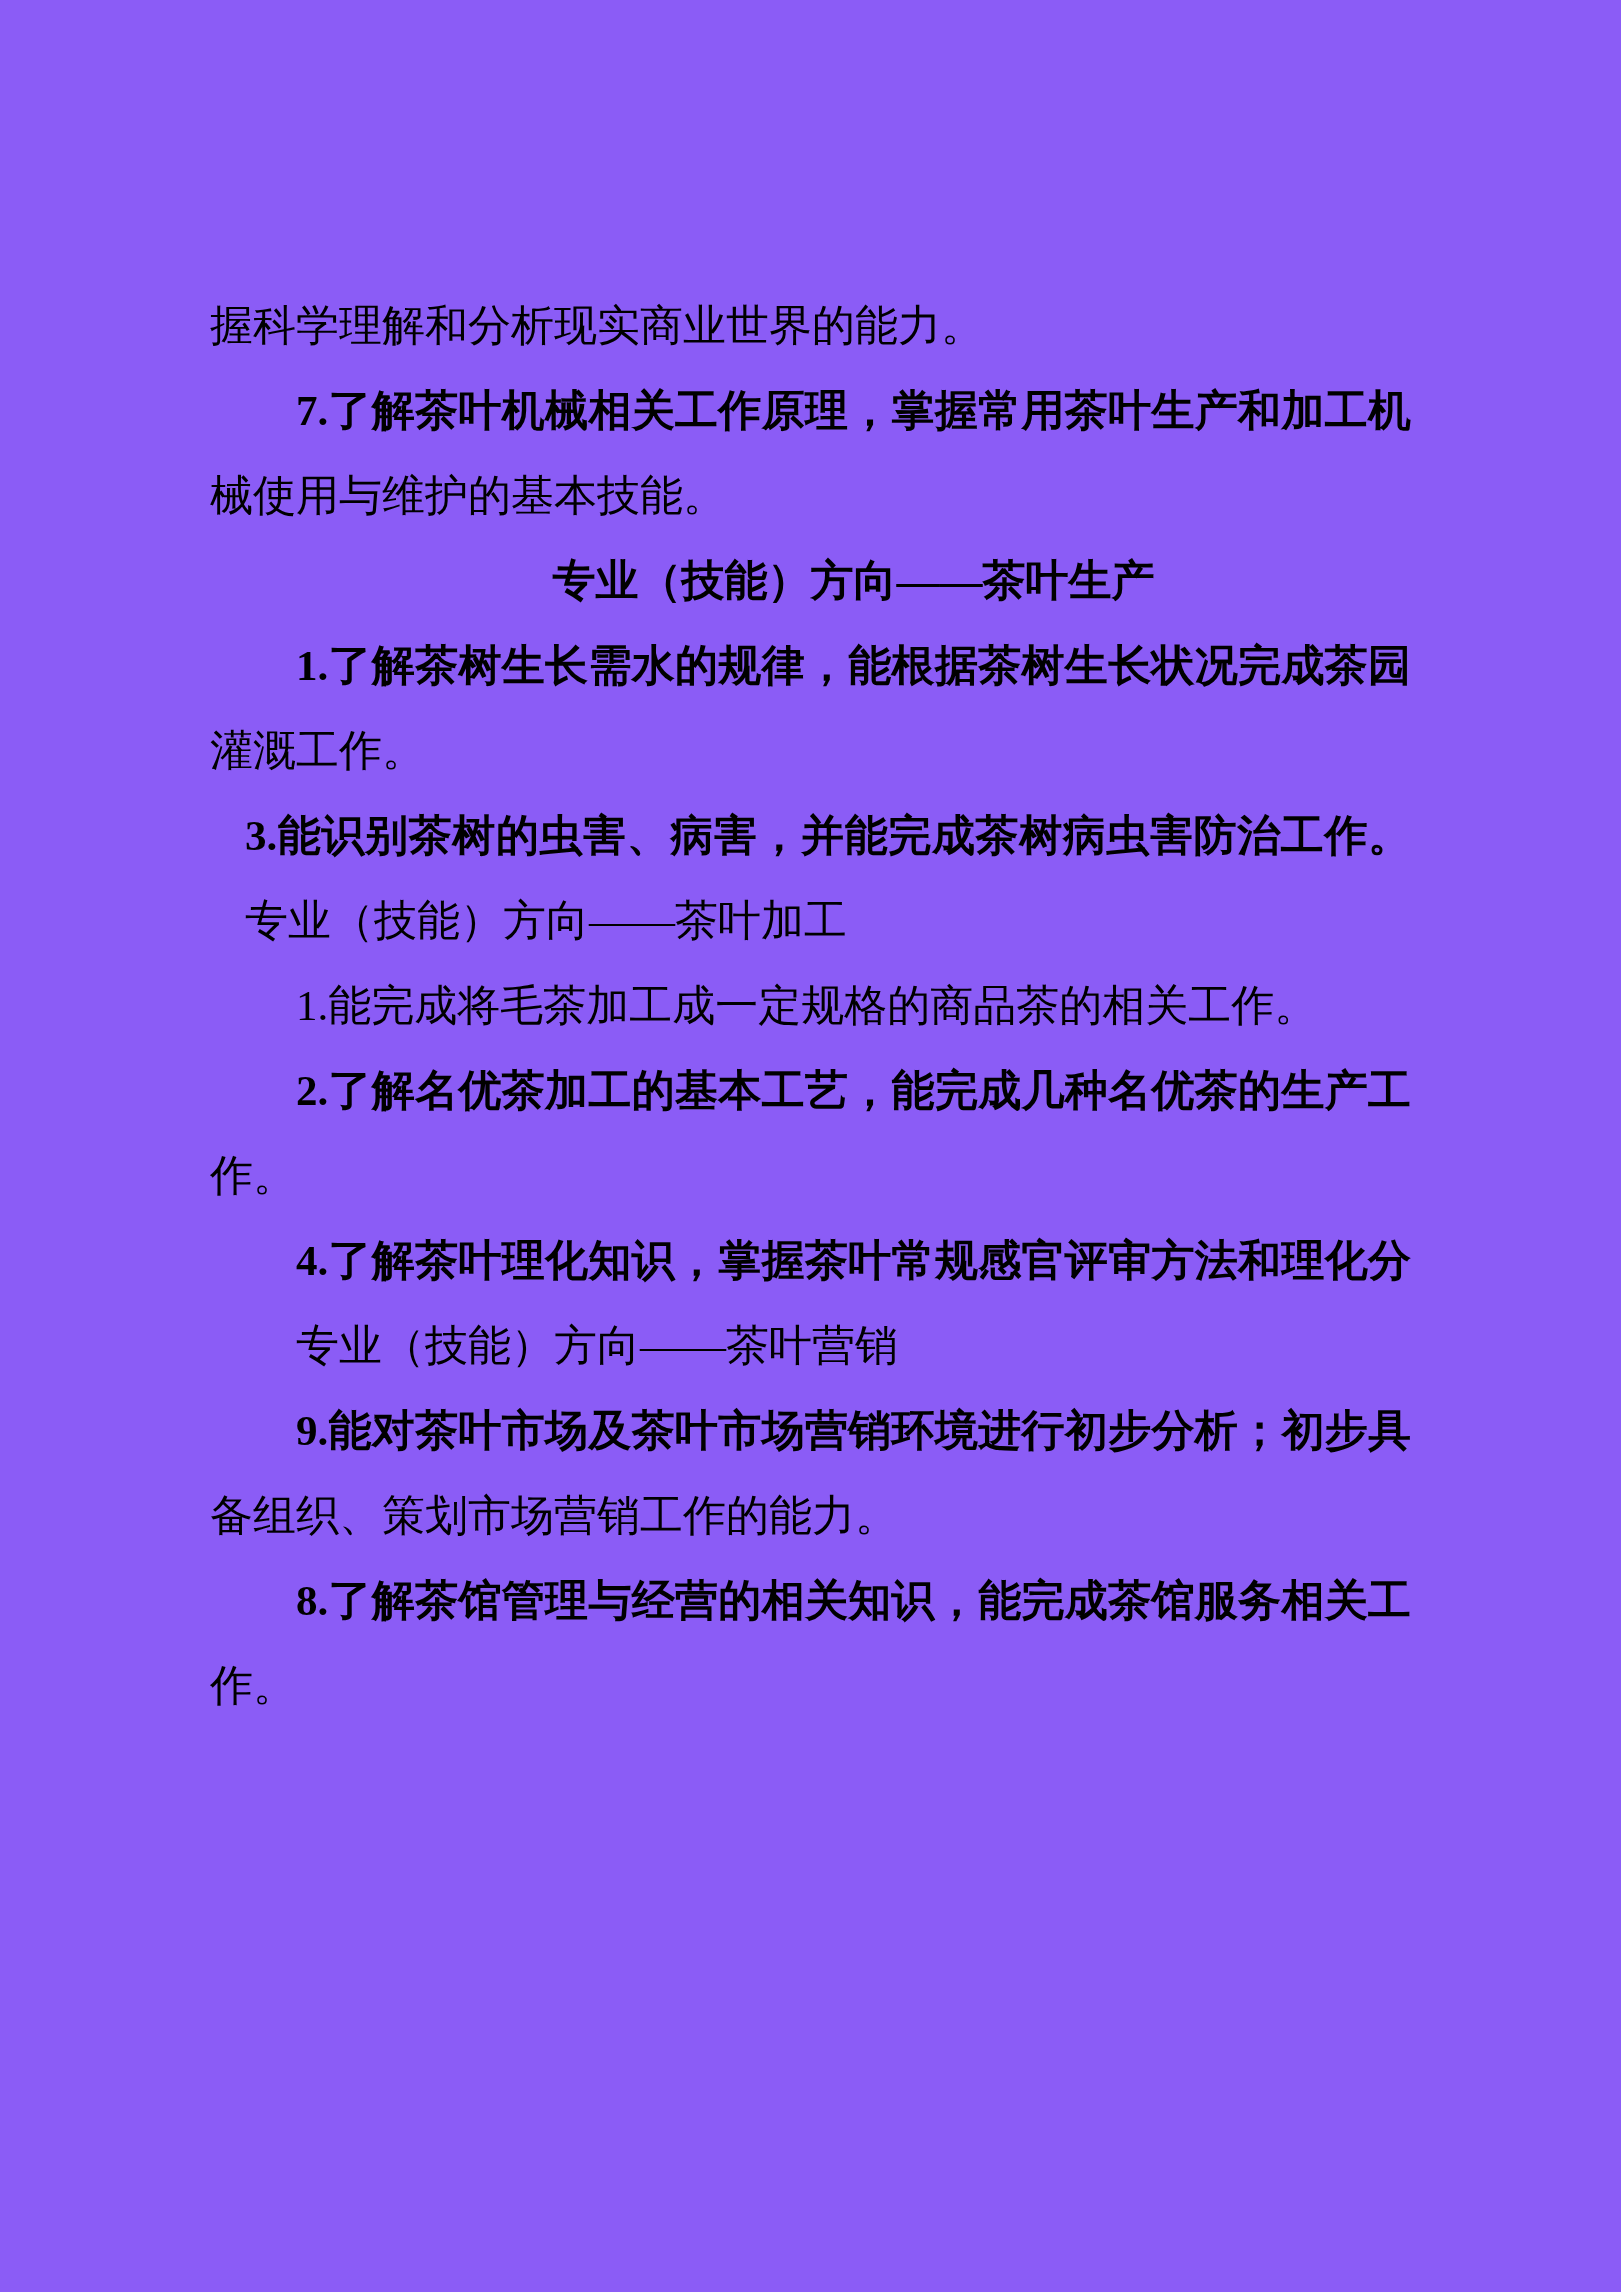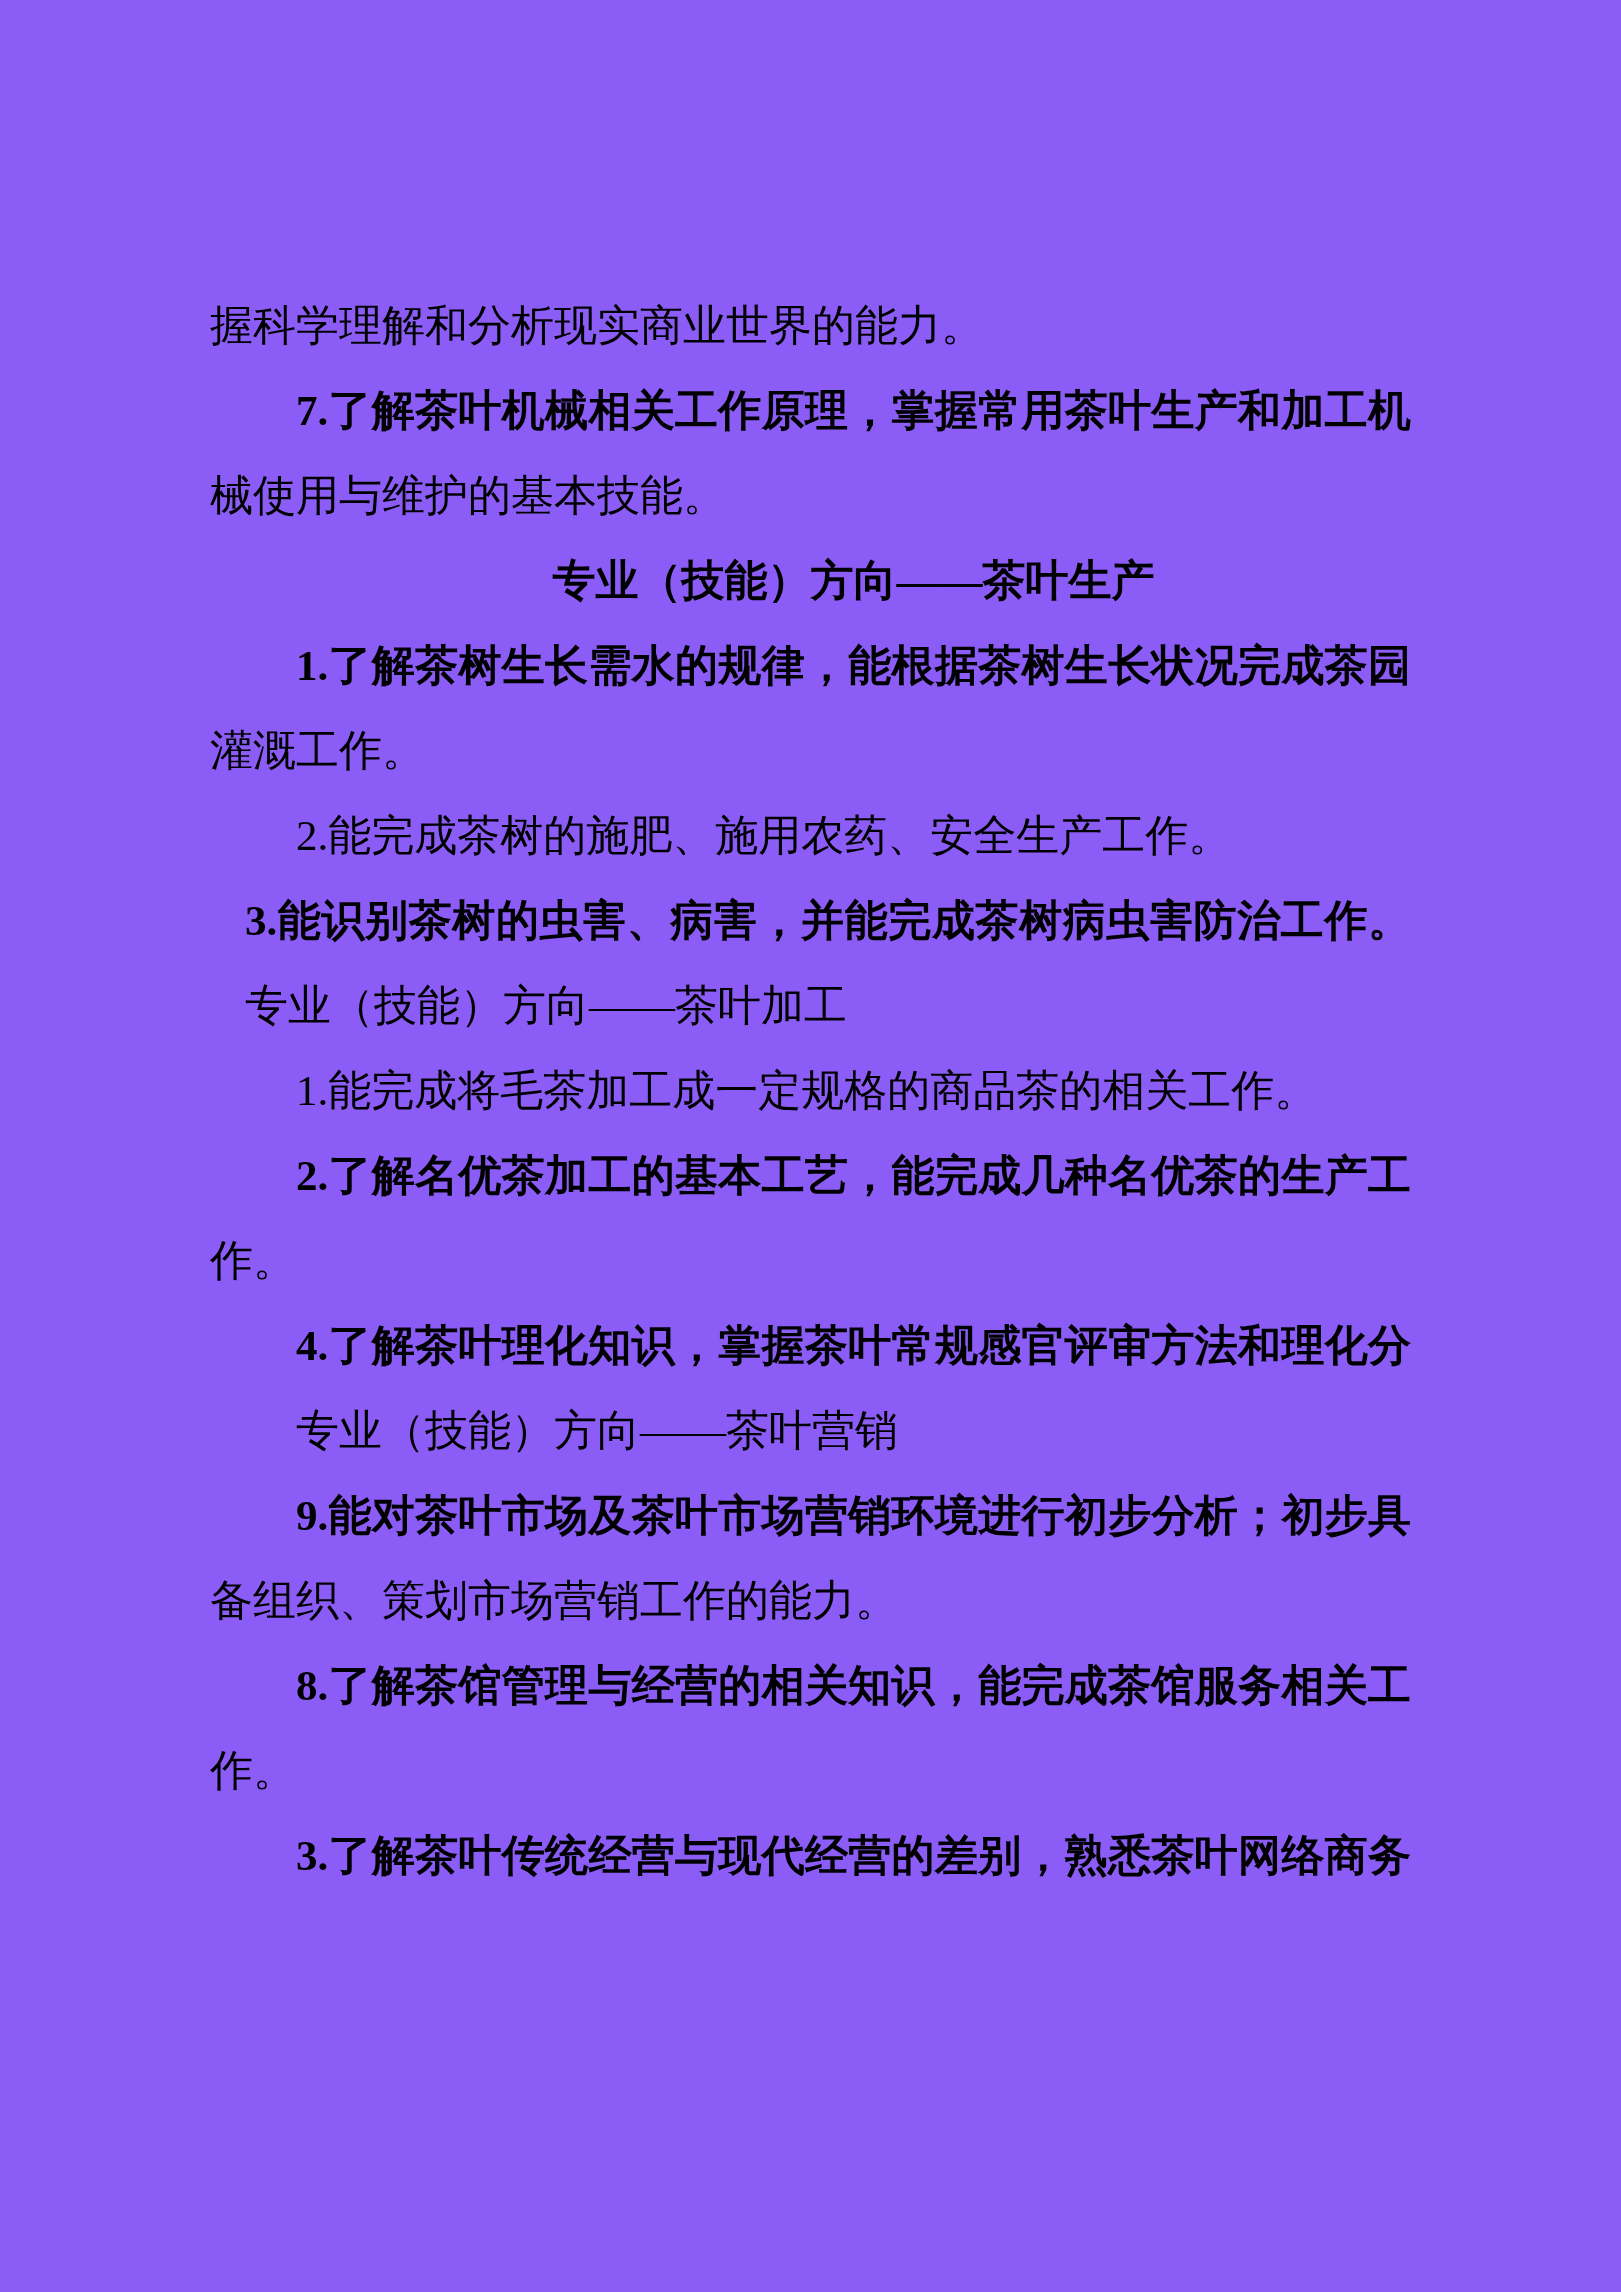--- a/index.html
+++ b/index.html
@@ -52,28 +52,26 @@
 <body>
 
 <div class="page">
   <div class="content">
     <div class="line">握科学理解和分析现实商业世界的能力。</div>
     <div class="line indent-item stretch">7.了解茶叶机械相关工作原理，掌握常用茶叶生产和加工机</div>
     <div class="line">械使用与维护的基本技能。</div>
     <div class="line indent-item bold">专业（技能）方向——茶叶生产</div>
     <div class="line indent-item stretch">1.了解茶树生长需水的规律，能根据茶树生长状况完成茶园</div>
     <div class="line">灌溉工作。</div>
-    <div class="line indent-item">2.能完成茶树的施肥、施用农药、安全生产工作。</div>
     <div class="line indent-small stretch">3.能识别茶树的虫害、病害，并能完成茶树病虫害防治工作。</div>
     <div class="line indent-small">专业（技能）方向——茶叶加工</div>
     <div class="line indent-item">1.能完成将毛茶加工成一定规格的商品茶的相关工作。</div>
     <div class="line indent-item stretch">2.了解名优茶加工的基本工艺，能完成几种名优茶的生产工</div>
     <div class="line">作。</div>
     <div class="line indent-item stretch">4.了解茶叶理化知识，掌握茶叶常规感官评审方法和理化分</div>
     <div class="line indent-item">专业（技能）方向——茶叶营销</div>
     <div class="line indent-item stretch">9.能对茶叶市场及茶叶市场营销环境进行初步分析；初步具</div>
     <div class="line">备组织、策划市场营销工作的能力。</div>
     <div class="line indent-item stretch">8.了解茶馆管理与经营的相关知识，能完成茶馆服务相关工</div>
     <div class="line">作。</div>
-    <div class="line indent-item stretch">3.了解茶叶传统经营与现代经营的差别，熟悉茶叶网络商务</div>
   </div>
 </div>
 
 
 </body></html>

